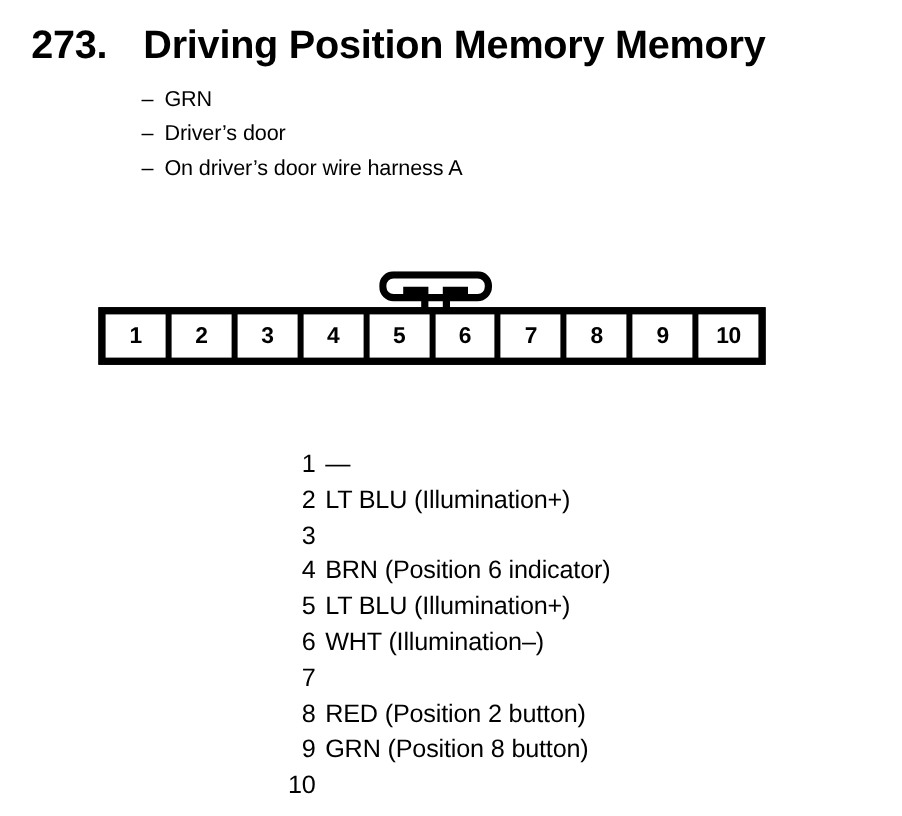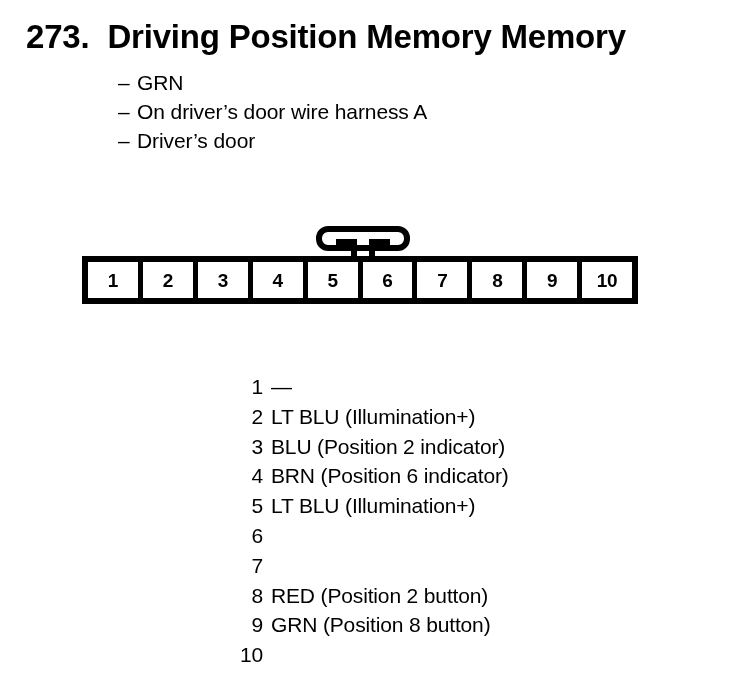--- a/index.html
+++ b/index.html
@@ -29,30 +29,30 @@
     left: 26px;
     top: 18px;
     white-space: nowrap;
     font-size: 33px;
     font-weight: bold;
     letter-spacing: -0.2px;
     line-height: 38px;
   }
   #page-title .title-number {
     display: inline-block;
-    margin-right: 18px;
+    margin-right: 30px;
   }
   #subtitle-list {
     position: absolute;
     left: 118px;
     top: 68px;
     width: 560px;
   }
   .subtitle-row {
-    font-size: 21px;
+    font-size: 18px;
     line-height: 29px;
     white-space: nowrap;
     letter-spacing: -0.1px;
   }
   .subtitle-row .dash {
     display: inline-block;
     width: 19px;
   }
 
   
@@ -137,24 +137,24 @@
 
   <div id="page-title">
     <span class="title-number">273.</span><span class="title-text">Driving Position Memory Memory</span>
   </div>
 
   <div id="subtitle-list">
     <div class="subtitle-row">
       <span class="dash">–</span><span>GRN</span>
     </div>
     <div class="subtitle-row">
-      <span class="dash">–</span><span>On driver’s door wire harness A</span>
+      <span class="dash">–</span><span>Driver’s door</span>
     </div>
     <div class="subtitle-row">
-      <span class="dash">–</span><span>Driver’s door</span>
+      <span class="dash">–</span><span>On driver’s door wire harness A</span>
     </div>
   </div>
 
 </div>
 
 <div id="connector-diagram">
 
   <div id="connector-latch">
     <svg width="94" height="34" viewBox="0 0 94 34" xmlns="http://www.w3.org/2000/svg">
 
@@ -184,32 +184,32 @@
   <div class="pin-row">
     <span class="pin-row-number">1</span>
     <span class="pin-row-desc">—</span>
   </div>
   <div class="pin-row">
     <span class="pin-row-number">2</span>
     <span class="pin-row-desc">LT BLU (Illumination+)</span>
   </div>
   <div class="pin-row">
     <span class="pin-row-number">3</span>
-    <span class="pin-row-desc">BLU (Position 2 indicator)</span>
   </div>
   <div class="pin-row">
     <span class="pin-row-number">4</span>
     <span class="pin-row-desc">BRN (Position 6 indicator)</span>
   </div>
   <div class="pin-row">
     <span class="pin-row-number">5</span>
     <span class="pin-row-desc">LT BLU (Illumination+)</span>
   </div>
   <div class="pin-row">
     <span class="pin-row-number">6</span>
+    <span class="pin-row-desc">WHT (Illumination–)</span>
   </div>
   <div class="pin-row">
     <span class="pin-row-number">7</span>
   </div>
   <div class="pin-row">
     <span class="pin-row-number">8</span>
     <span class="pin-row-desc">RED (Position 2 button)</span>
   </div>
   <div class="pin-row">
     <span class="pin-row-number">9</span>

